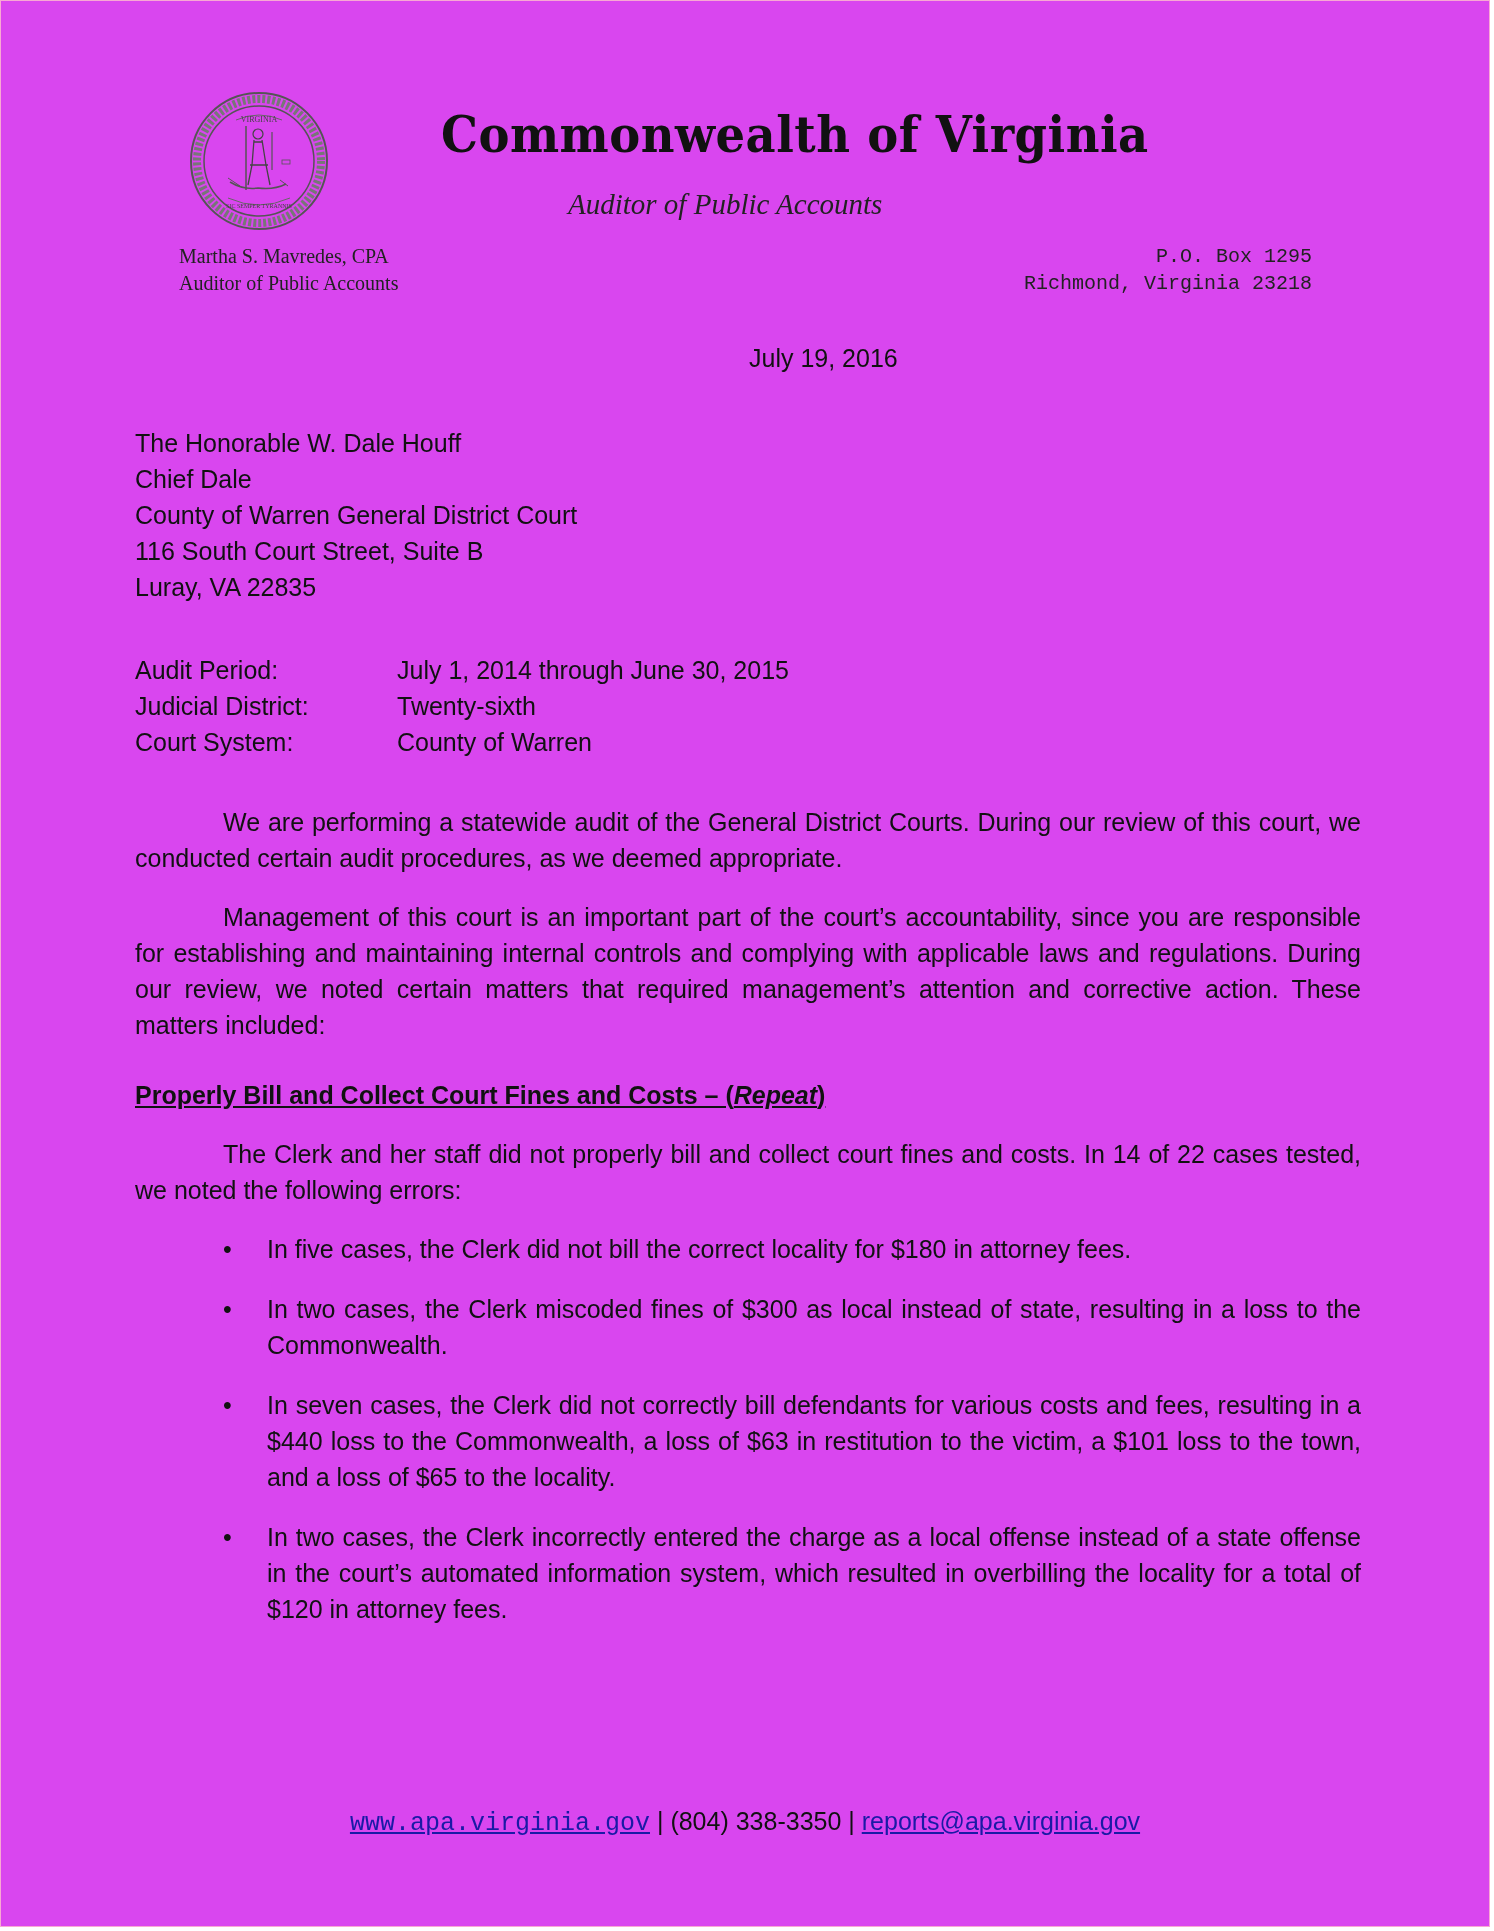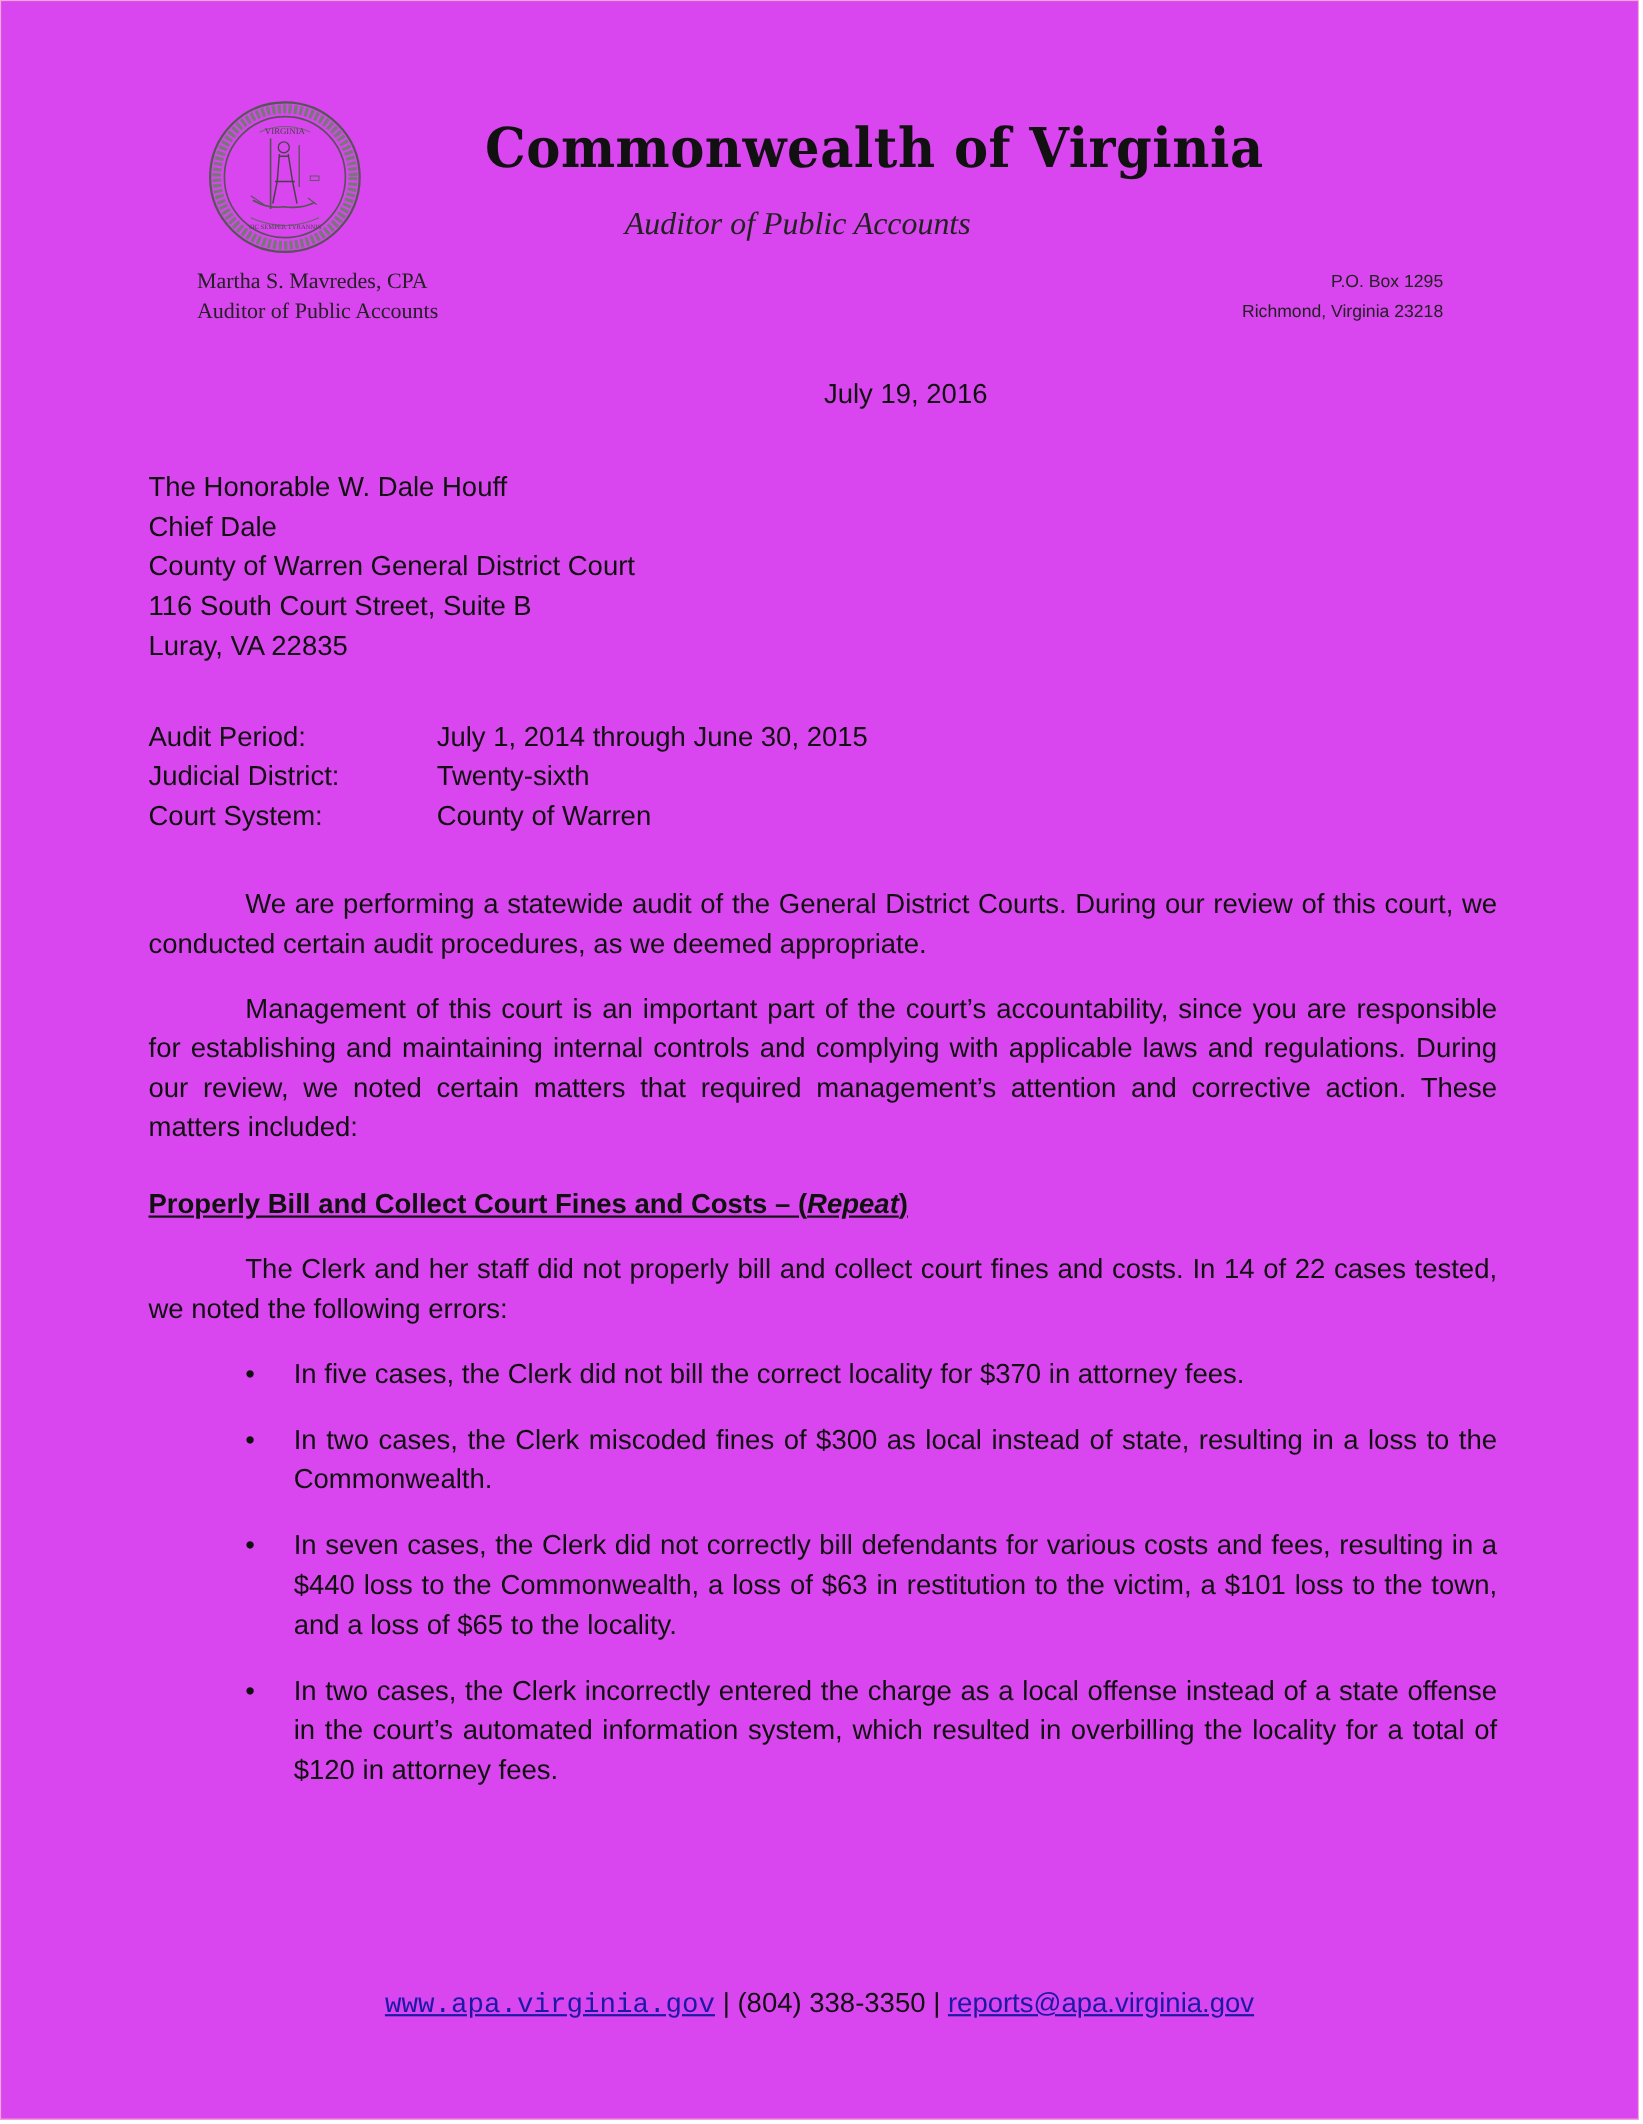--- a/index.html
+++ b/index.html
@@ -25,21 +25,21 @@
       left: 567px; top: 187px;
       font-family: "Liberation Serif", serif; font-style: italic;
       font-size: 29px; color: #222; white-space: nowrap;
     }
     .auditor-block {
       left: 178px; top: 242px;
       font-family: "Liberation Serif", serif; font-size: 20px; line-height: 27px; color: #222;
     }
     .address-block {
       right: 177px; top: 242px; text-align: right;
-      font-family: Liberation Sans, sans-serif; font-size: 16px; line-height: 27px; color: #222;
+      font-family: Liberation Mono, monospace; font-size: 20px; line-height: 27px; color: #222;
     }
 
     
     .body-text {
       font-family: "Liberation Sans", "DejaVu Sans", sans-serif;
       font-size: 25px; color: #111;
     }
     .letter-date { left: 748px; top: 343px; white-space: nowrap; }
     .recipient { left: 134px; top: 424px; line-height: 36px; }
     .audit-info { left: 134px; top: 651px; line-height: 36px; }
@@ -136,21 +136,21 @@
     <p>We are performing a statewide audit of the General District Courts.  During our review of this court, we conducted certain audit procedures, as we deemed appropriate.</p>
     <p>Management of this court is an important part of the court’s accountability, since you are responsible for establishing and maintaining internal controls and complying with applicable laws and regulations.  During our review, we noted certain matters that required management’s attention and corrective action.  These matters included:</p>
 
     <div class="finding-title"><span>Properly Bill and Collect Court Fines and Costs – (</span><em>Repeat</em><span>)</span></div>
 
     <p>The Clerk and her staff did not properly bill and collect court fines and costs.  In 14 of 22 cases tested, we noted the following errors:</p>
 
     <ul class="bullets">
       <li>
         <span class="dot">•</span>
-        <span>In five cases, the Clerk did not bill the correct locality for $370 in attorney fees.</span>
+        <span>In five cases, the Clerk did not bill the correct locality for $180 in attorney fees.</span>
       </li>
       <li>
         <span class="dot">•</span>
         <span>In two cases, the Clerk miscoded fines of $300 as local instead of state, resulting in a loss to the Commonwealth.</span>
       </li>
       <li>
         <span class="dot">•</span>
         <span>In seven cases, the Clerk did not correctly bill defendants for various costs and fees, resulting in a $440 loss to the Commonwealth, a loss of $63 in restitution to the victim, a $101 loss to the town, and a loss of $65 to the locality.</span>
       </li>
       <li>

